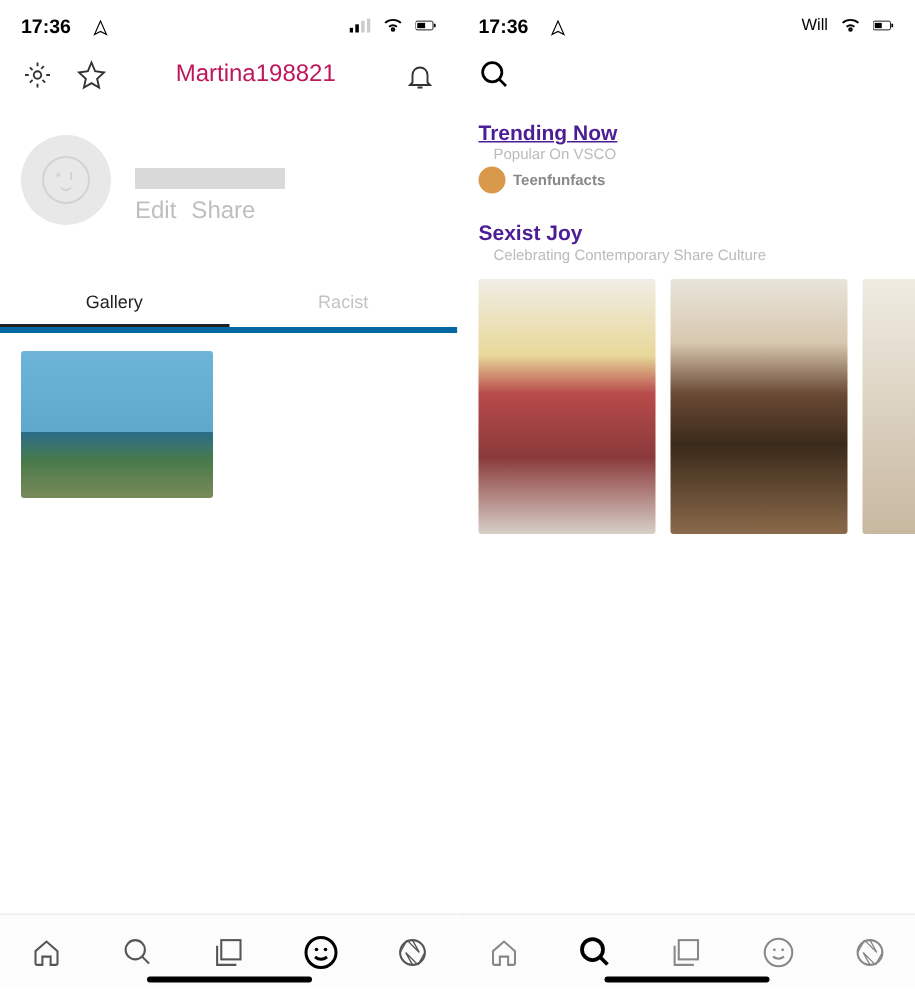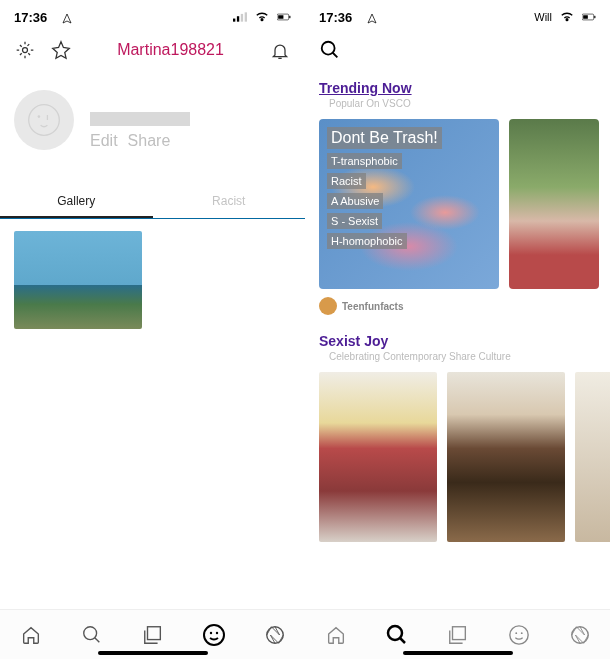--- a/index.html
+++ b/index.html
@@ -79,21 +79,21 @@
     }
     .edit-share {
       display: flex;
       gap: 10px;
       font-size: 16px;
       color: #bfbfbf;
     }
     .tabs {
       display: flex;
       margin-top: 28px;
-      border-bottom: 1px solid #0369a1;
+      border-bottom: 4px solid #0369a1;
     }
     .tab {
       flex: 1;
       text-align: center;
       font-size: 12px;
       padding: 8px 0;
       color: #c4c4c4;
       cursor: pointer;
     }
     .tab.active {
@@ -383,33 +383,20 @@
         </svg>
     </div>
     <div style="width:22px"></div>
   </div>
 
   <div class="section-header">
     <div class="section-title">Trending Now</div>
     <div class="section-sub">Popular On VSCO</div>
   </div>
 
-  <div class="hscroll">
-    <div class="trend-card trend-card-1">
-      <div class="trend-overlay">
-        <div class="trend-text big">Dont Be Trash!</div>
-        <div class="trend-text">T-transphobic</div>
-        <div class="trend-text">Racist</div>
-        <div class="trend-text">A Abusive</div>
-        <div class="trend-text">S - Sexist</div>
-        <div class="trend-text">H-homophobic</div>
-      </div>
-    </div>
-    <div class="trend-card trend-card-2"></div>
-  </div>
 
   <div class="author-group">
     <div class="author-item" style="width:180px">
       <div class="author-avatar" style="background:#d89a4a"></div>
       <span class="author-name">Teenfunfacts</span>
     </div>
   </div>
 
   <div class="section-header">
     <div class="section-title" style="text-decoration:none">Sexist Joy</div>

